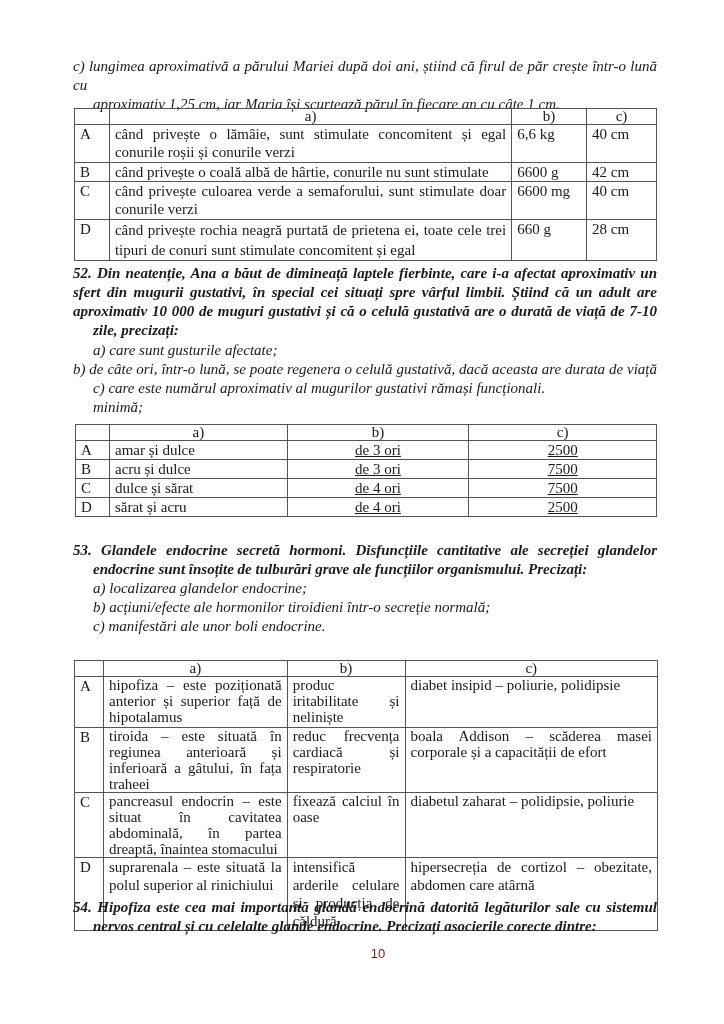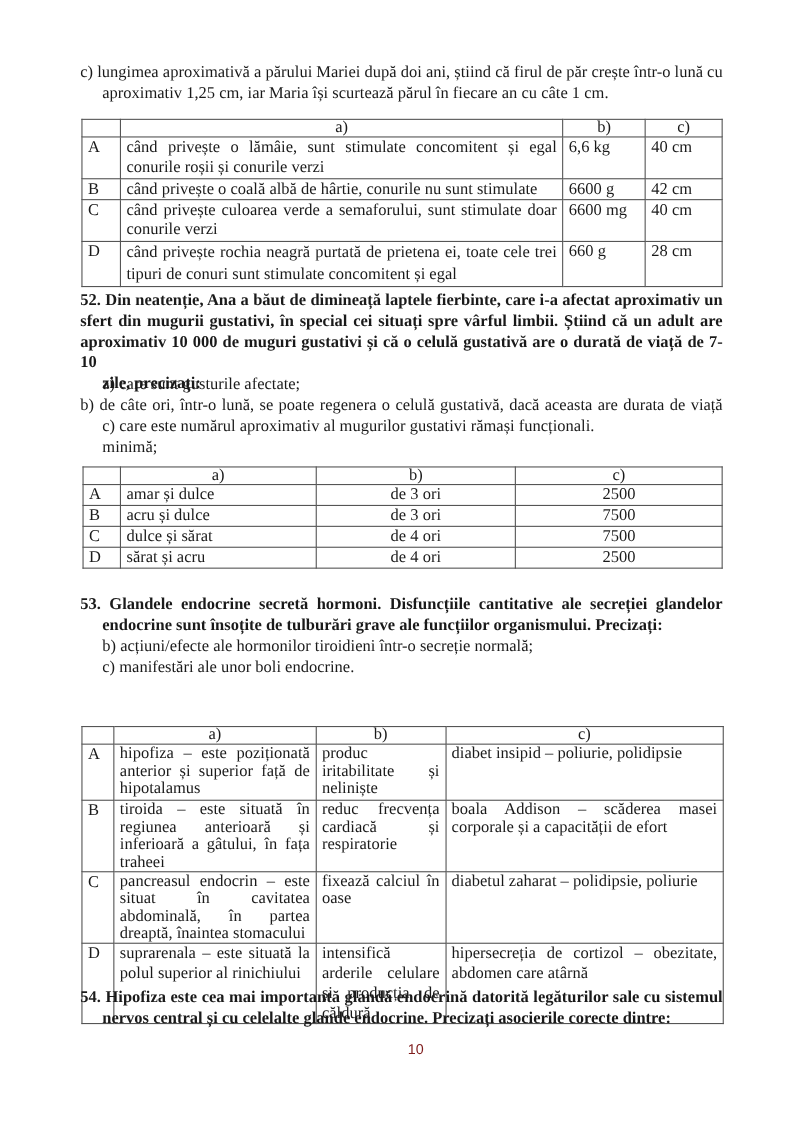--- a/index.html
+++ b/index.html
@@ -2,28 +2,28 @@
 <html><head>
 <meta charset="utf-8">
 <style>
   html, body { margin: 0; padding: 0; background: #ffffff; }
   body {
     width: 724px; height: 1024px; position: relative; overflow: hidden;
     font-family: "Liberation Serif", "DejaVu Serif", serif;
     color: #1a1a1a; font-size: 15px;
   }
   .page { position: absolute; left: 73px; top: 0; width: 584px; }
-  .p { position: absolute; left: 0; width: 584px; line-height: 19px; margin: 0; text-align: justify; }
+  .p { position: absolute; left: 0; width: 584px; line-height: 19px; margin: 0; text-align: justify; font-style: italic; }
   .bold { font-weight: bold; }
   .line { display: block; text-align: justify; text-align-last: justify; }
   .line.last { text-align-last: left; margin-left: 20px; }
   table { position: absolute; border-collapse: collapse; font-size: 15px; }
   td { border: 1px solid #555; padding: 0 5px; vertical-align: top; line-height: 18px; }
   .hdr td { text-align: center; height: 14px; line-height: 15px; }
-  .c { text-align: center; }
+  .c { text-align: center; text-decoration: underline; }
   .j { text-align: justify; margin-left: 19px; }
   .pagenum {
     position: absolute; top: 946px; left: 16px; width: 724px; text-align: center;
     font-family: "Liberation Sans", "DejaVu Sans", sans-serif; font-size: 13px; color: #7f1d1d;
   }
 </style>
 </head>
 <body>
 
 <div class="page">
@@ -126,20 +126,21 @@
       <td class="c">2500</td>
     </tr>
   </tbody>
     </table>
 
   <div class="p bold" style="top:541px;">
     <span class="line">53. Glandele endocrine secretă hormoni. Disfuncțiile cantitative ale secreției glandelor</span>
     <span class="line last">endocrine sunt însoțite de tulburări grave ale funcțiilor organismului. Precizați:</span>
   </div>
   <div class="p" style="top:579px;">
+    <span class="line last">a)  localizarea glandelor endocrine;</span>
     <span class="line last">b)  acțiuni/efecte ale hormonilor tiroidieni într-o secreție normală;</span>
     <span class="line last">c)  manifestări ale unor boli endocrine.</span>
   </div>
 
   <table style="top:660px; left:1px; width:584px;">
     <colgroup>
         <col style="width:29px">
         <col style="width:184px">
         <col style="width:118px">
         <col style="width:253px">

